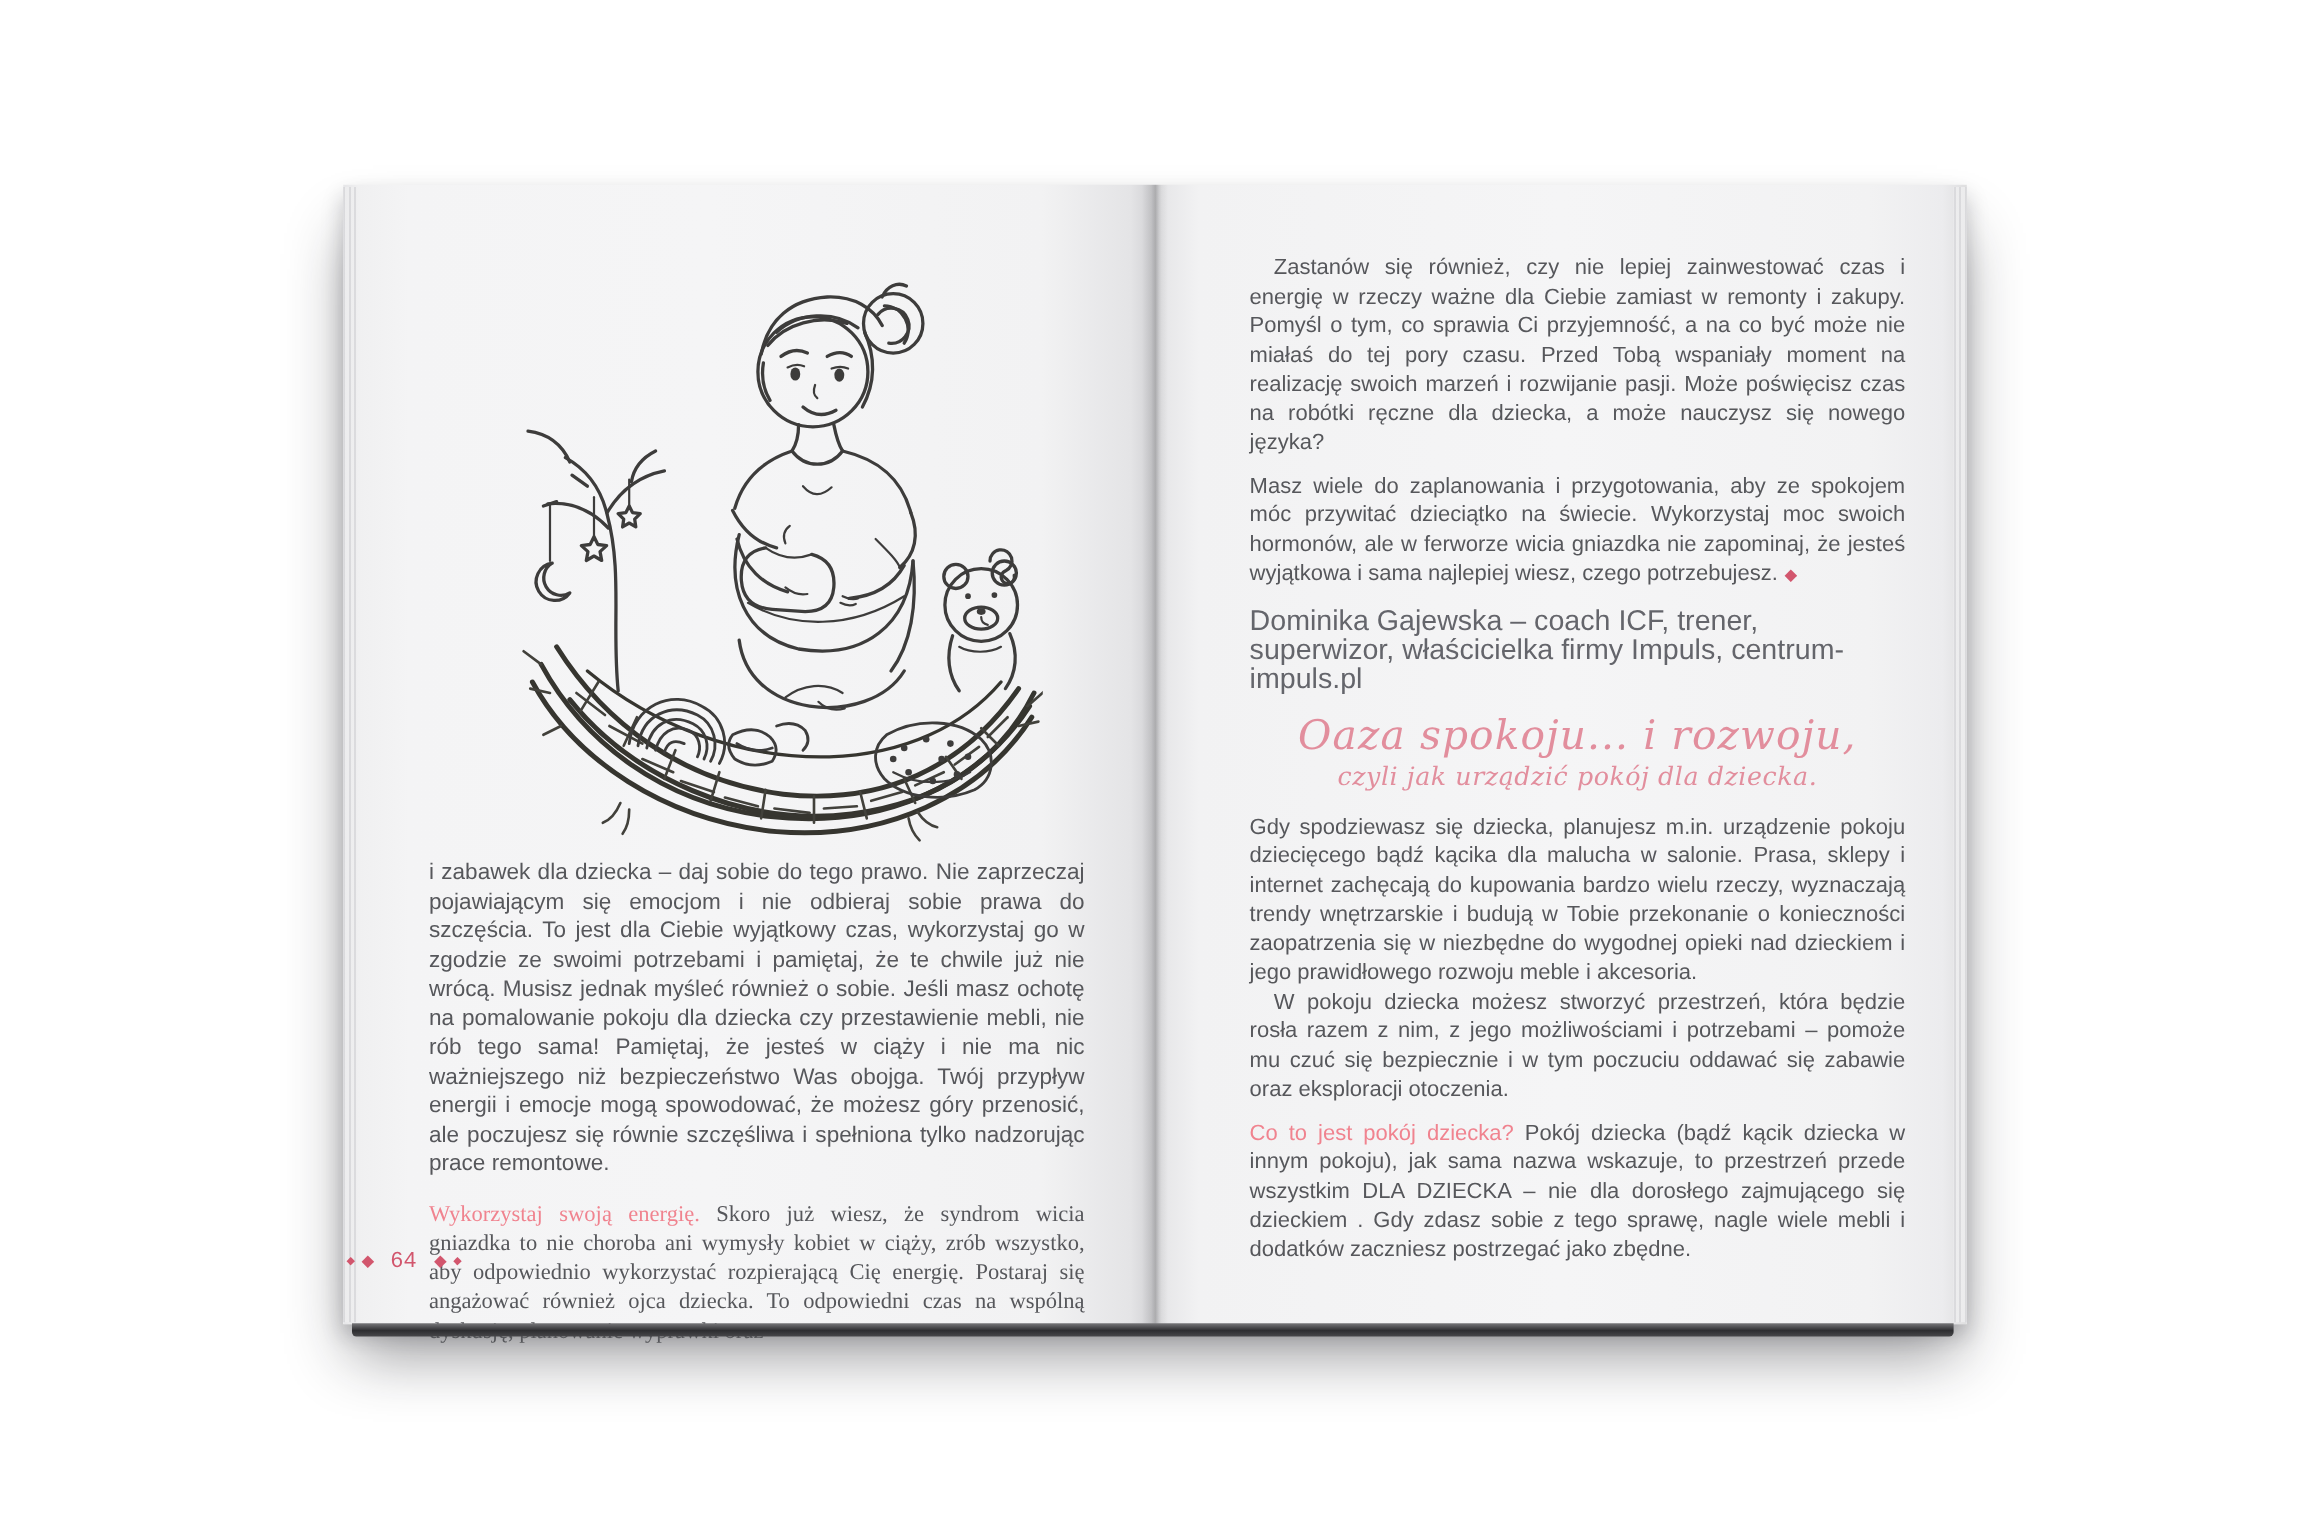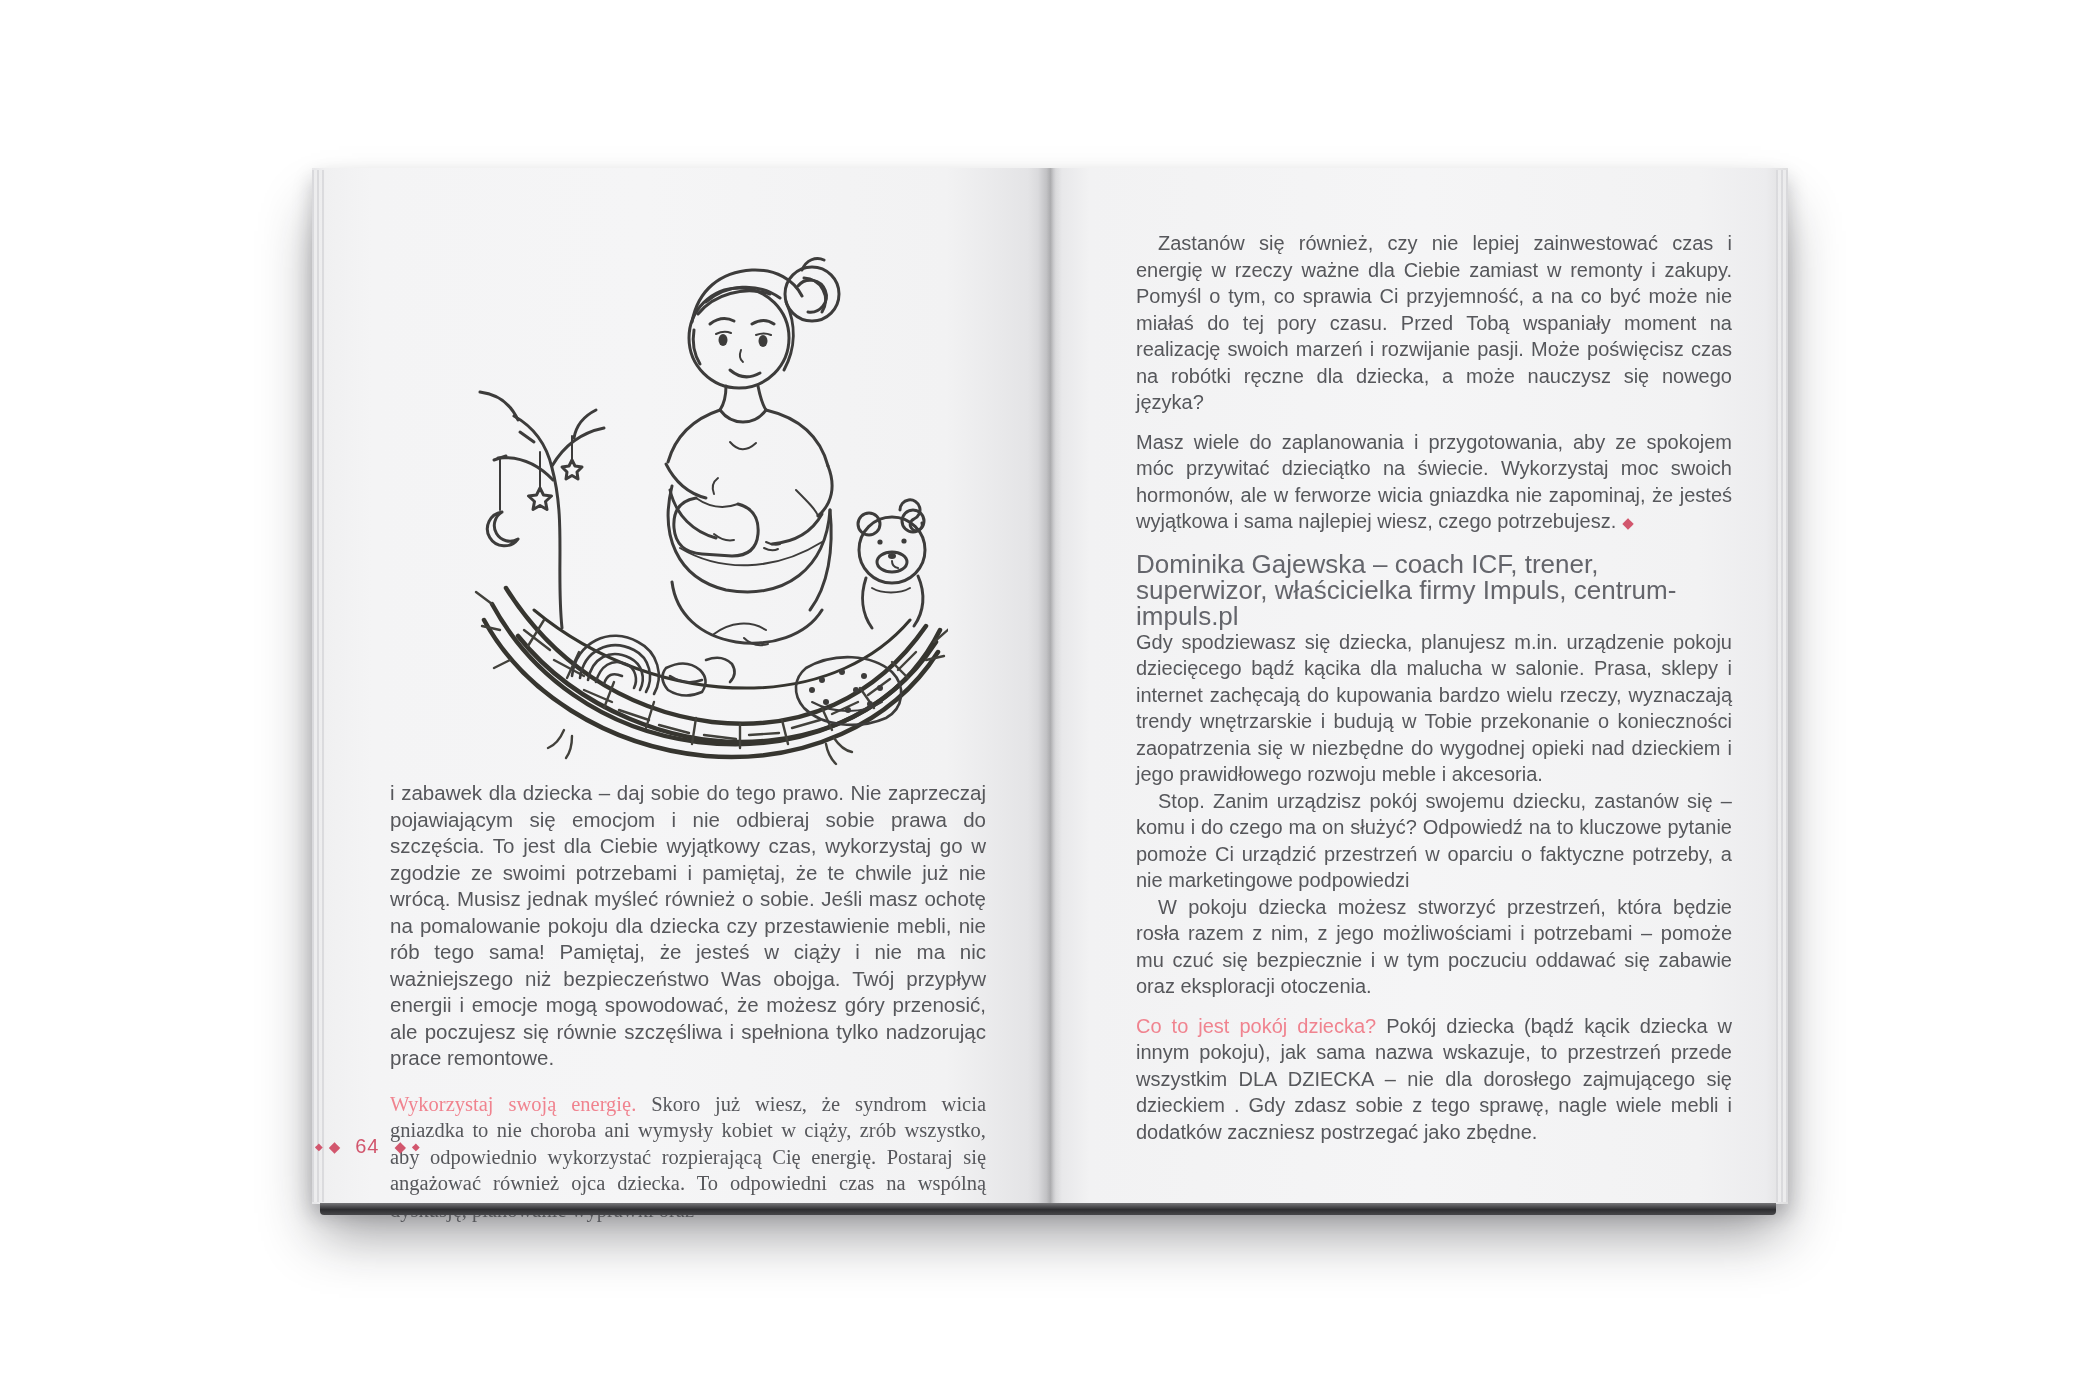--- a/index.html
+++ b/index.html
@@ -246,23 +246,26 @@
     </div>
 
     <div class="page page-right">
       <div class="rp-text">
         <p class="para indent"><span>Zastanów się również, czy nie lepiej zainwestować czas i energię w rzeczy ważne dla Ciebie zamiast w remonty i zakupy. Pomyśl o tym, co sprawia Ci przyjemność, a na co być może nie miałaś do tej pory czasu. Przed Tobą wspaniały moment na realizację swoich marzeń i rozwijanie pasji. Może poświęcisz czas na robótki ręczne dla dziecka, a może nauczysz się nowego języka?</span></p>
 
         <p class="para gap-lg"><span>Masz wiele do zaplanowania i przygotowania, aby ze spokojem móc przywitać dzieciątko na świecie. Wykorzystaj moc swoich hormonów, ale w ferworze wicia gniazdka nie zapominaj, że jesteś wyjątkowa i sama najlepiej wiesz, czego potrzebujesz.</span><span class="end-mark">◆</span></p>
 
         <p class="author"><span>Dominika Gajewska – coach ICF, trener, superwizor, właścicielka firmy Impuls, centrum-impuls.pl</span></p>
 
+        <div class="script-heading">
+          <div class="h1">Oaza spokoju... i rozwoju,</div>
+          <div class="h2">czyli jak urządzić pokój dla dziecka.</div>
+        </div>
 
         <p class="para"><span>Gdy spodziewasz się dziecka, planujesz m.in. urządzenie pokoju dziecięcego bądź kącika dla malucha w salonie. Prasa, sklepy i internet zachęcają do kupowania bardzo wielu rzeczy, wyznaczają trendy wnętrzarskie i budują w Tobie przekonanie o konieczności zaopatrzenia się w niezbędne do wygodnej opieki nad dzieckiem i jego prawidłowego rozwoju meble i akcesoria.</span></p>
-        <p class="para indent"><span>Stop. Zanim urządzisz pokój swojemu dziecku, zastanów się – komu i do czego ma on służyć? Odpowiedź na to kluczowe pytanie pomoże Ci urządzić przestrzeń w oparciu o faktyczne potrzeby, a nie marketingowe podpowiedzi</span></p>
 
         <p class="para indent"><span>W pokoju dziecka możesz stworzyć przestrzeń, która będzie rosła razem z nim, z jego możliwościami i potrzebami – pomoże mu czuć się bezpiecznie i w tym poczuciu oddawać się zabawie oraz eksploracji otoczenia.</span></p>
         <p class="para gap-lg"><span class="lead">Co to jest pokój dziecka?</span><span> Pokój dziecka (bądź kącik dziecka w innym pokoju), jak sama nazwa wskazuje, to przestrzeń przede wszystkim DLA DZIECKA – nie dla dorosłego zajmującego się dzieckiem . Gdy zdasz sobie z tego sprawę, nagle wiele mebli i dodatków zaczniesz postrzegać jako zbędne.</span></p>
       </div>
 
     </div>
 
     <div class="spine"></div>
   </div>
 </div>

